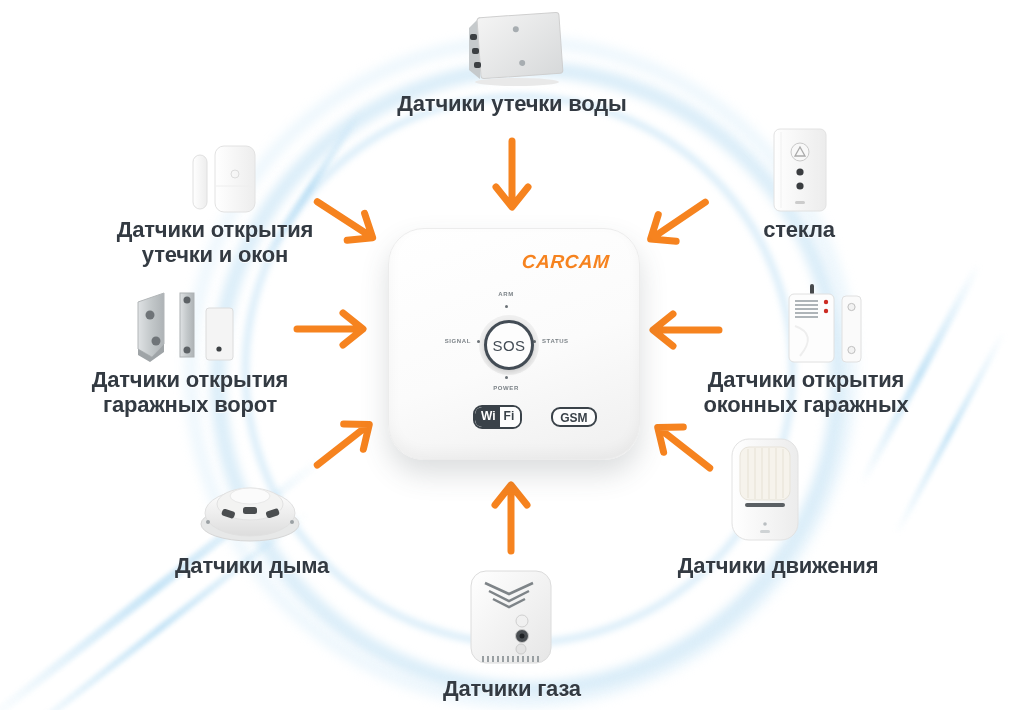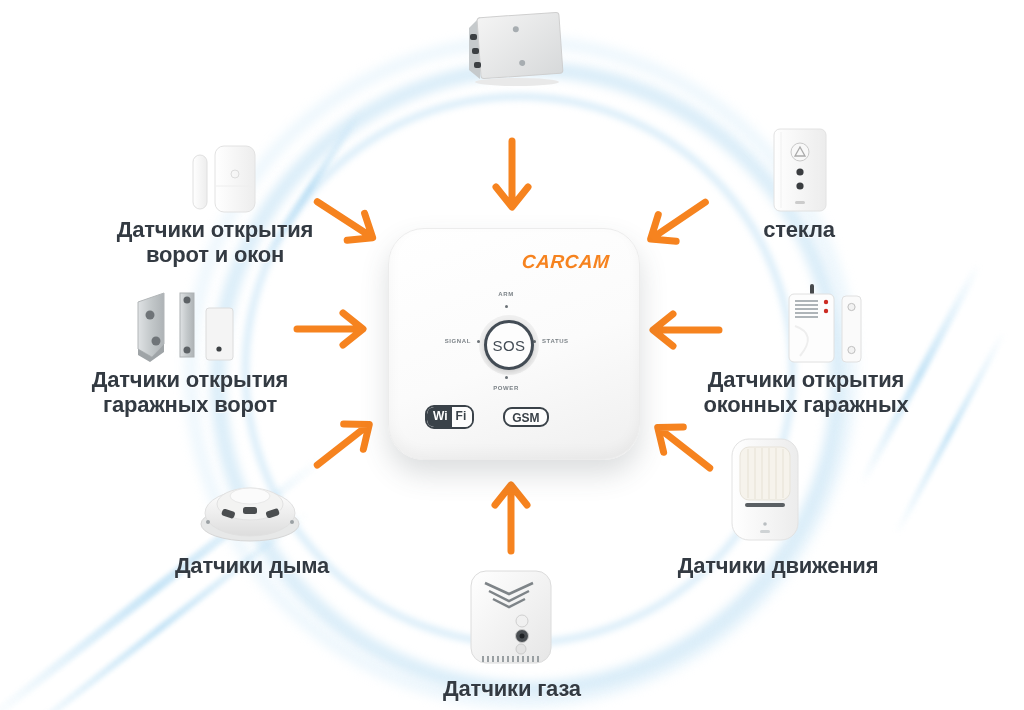--- a/index.html
+++ b/index.html
@@ -52,21 +52,21 @@
   .sos{
     position:absolute;left:95px;top:91px;width:44px;height:44px;border-radius:50%;
     border:3px solid #434c55;background:#fdfdfd;
     box-shadow:0 0 0 5px rgba(0,0,0,.05), 0 2px 5px rgba(0,0,0,.15);
     display:flex;align-items:center;justify-content:center;
     font-size:15px;font-weight:400;color:#434c55;letter-spacing:.5px;
   }
   .ind{position:absolute;font-size:6px;font-weight:700;color:#7b8287;letter-spacing:.6px;}
   .dot{position:absolute;width:3px;height:3px;border-radius:50%;background:#6b7277;}
   .badges{position:absolute;left:36px;top:176px;display:flex;gap:9px;align-items:center;}
-  .wifi{display:flex;border:2px solid var(--badge-dark,#3a4249);border-radius:9px;overflow:hidden;height:20px;}
+  .wifi{display:flex;border:2px solid var(--badge-dark,#3a4249);border-radius:9px;overflow:hidden;height:20px;margin-left:48px;}
   .wifi .wi{background:var(--badge-dark,#3a4249);color:#fff;font-weight:700;font-size:12px;padding:2px 4px 0 6px;border-radius:7px 0 0 7px;}
   .wifi .fi{background:#fdfdfd;color:var(--badge-dark,#3a4249);font-weight:700;font-size:12px;padding:2px 6px 0 4px;}
   .gsm{border:2px solid var(--badge-dark,#3a4249);border-radius:9px;height:20px;background:#fdfdfd;
     color:var(--badge-dark,#3a4249);font-weight:700;font-size:12px;padding:2px 7px 0 7px;box-sizing:border-box;margin-left:20px;}
 </style>
 </head>
 <body>
 
 <div id="stage">
 
@@ -216,24 +216,27 @@
     <rect x="16" y="3" width="52" height="82" rx="6" fill="url(#gb)" stroke="#e2e2e2"></rect>
     <line x1="23" y1="6" x2="23" y2="82" stroke="#f0f0f0"></line>
     <line x1="61" y1="6" x2="61" y2="82" stroke="#f0f0f0"></line>
     <circle cx="42" cy="26" r="9" fill="#f8f8f8" stroke="#c9c9c9"></circle>
     <path d="M42 21 L47 30 L37 30 Z" fill="none" stroke="#a9a9a9" stroke-width="1.3"></path>
     <circle cx="42" cy="46" r="3.6" fill="#3a3d40"></circle>
     <circle cx="42" cy="60" r="3.6" fill="#3a3d40"></circle>
     <rect x="37" y="75" width="10" height="3" rx="1.5" fill="#cccccc"></rect>
   </svg>
 
+  <div class="label" style="left:362px;top:92px;width:300px">
+    <span>Датчики утечки воды</span>
+  </div>
 
   <div class="label" style="left:85px;top:218px;width:260px">
     <span>Датчики открытия</span>
-    <span>ворот и окон</span>
+    <span>утечки и окон</span>
   </div>
 
   <div class="label" style="left:60px;top:368px;width:260px">
     <span>Датчики открытия</span>
     <span>гаражных ворот</span>
   </div>
 
   <div class="label" style="left:132px;top:554px;width:240px">
     <span>Датчики дыма</span>
   </div>

